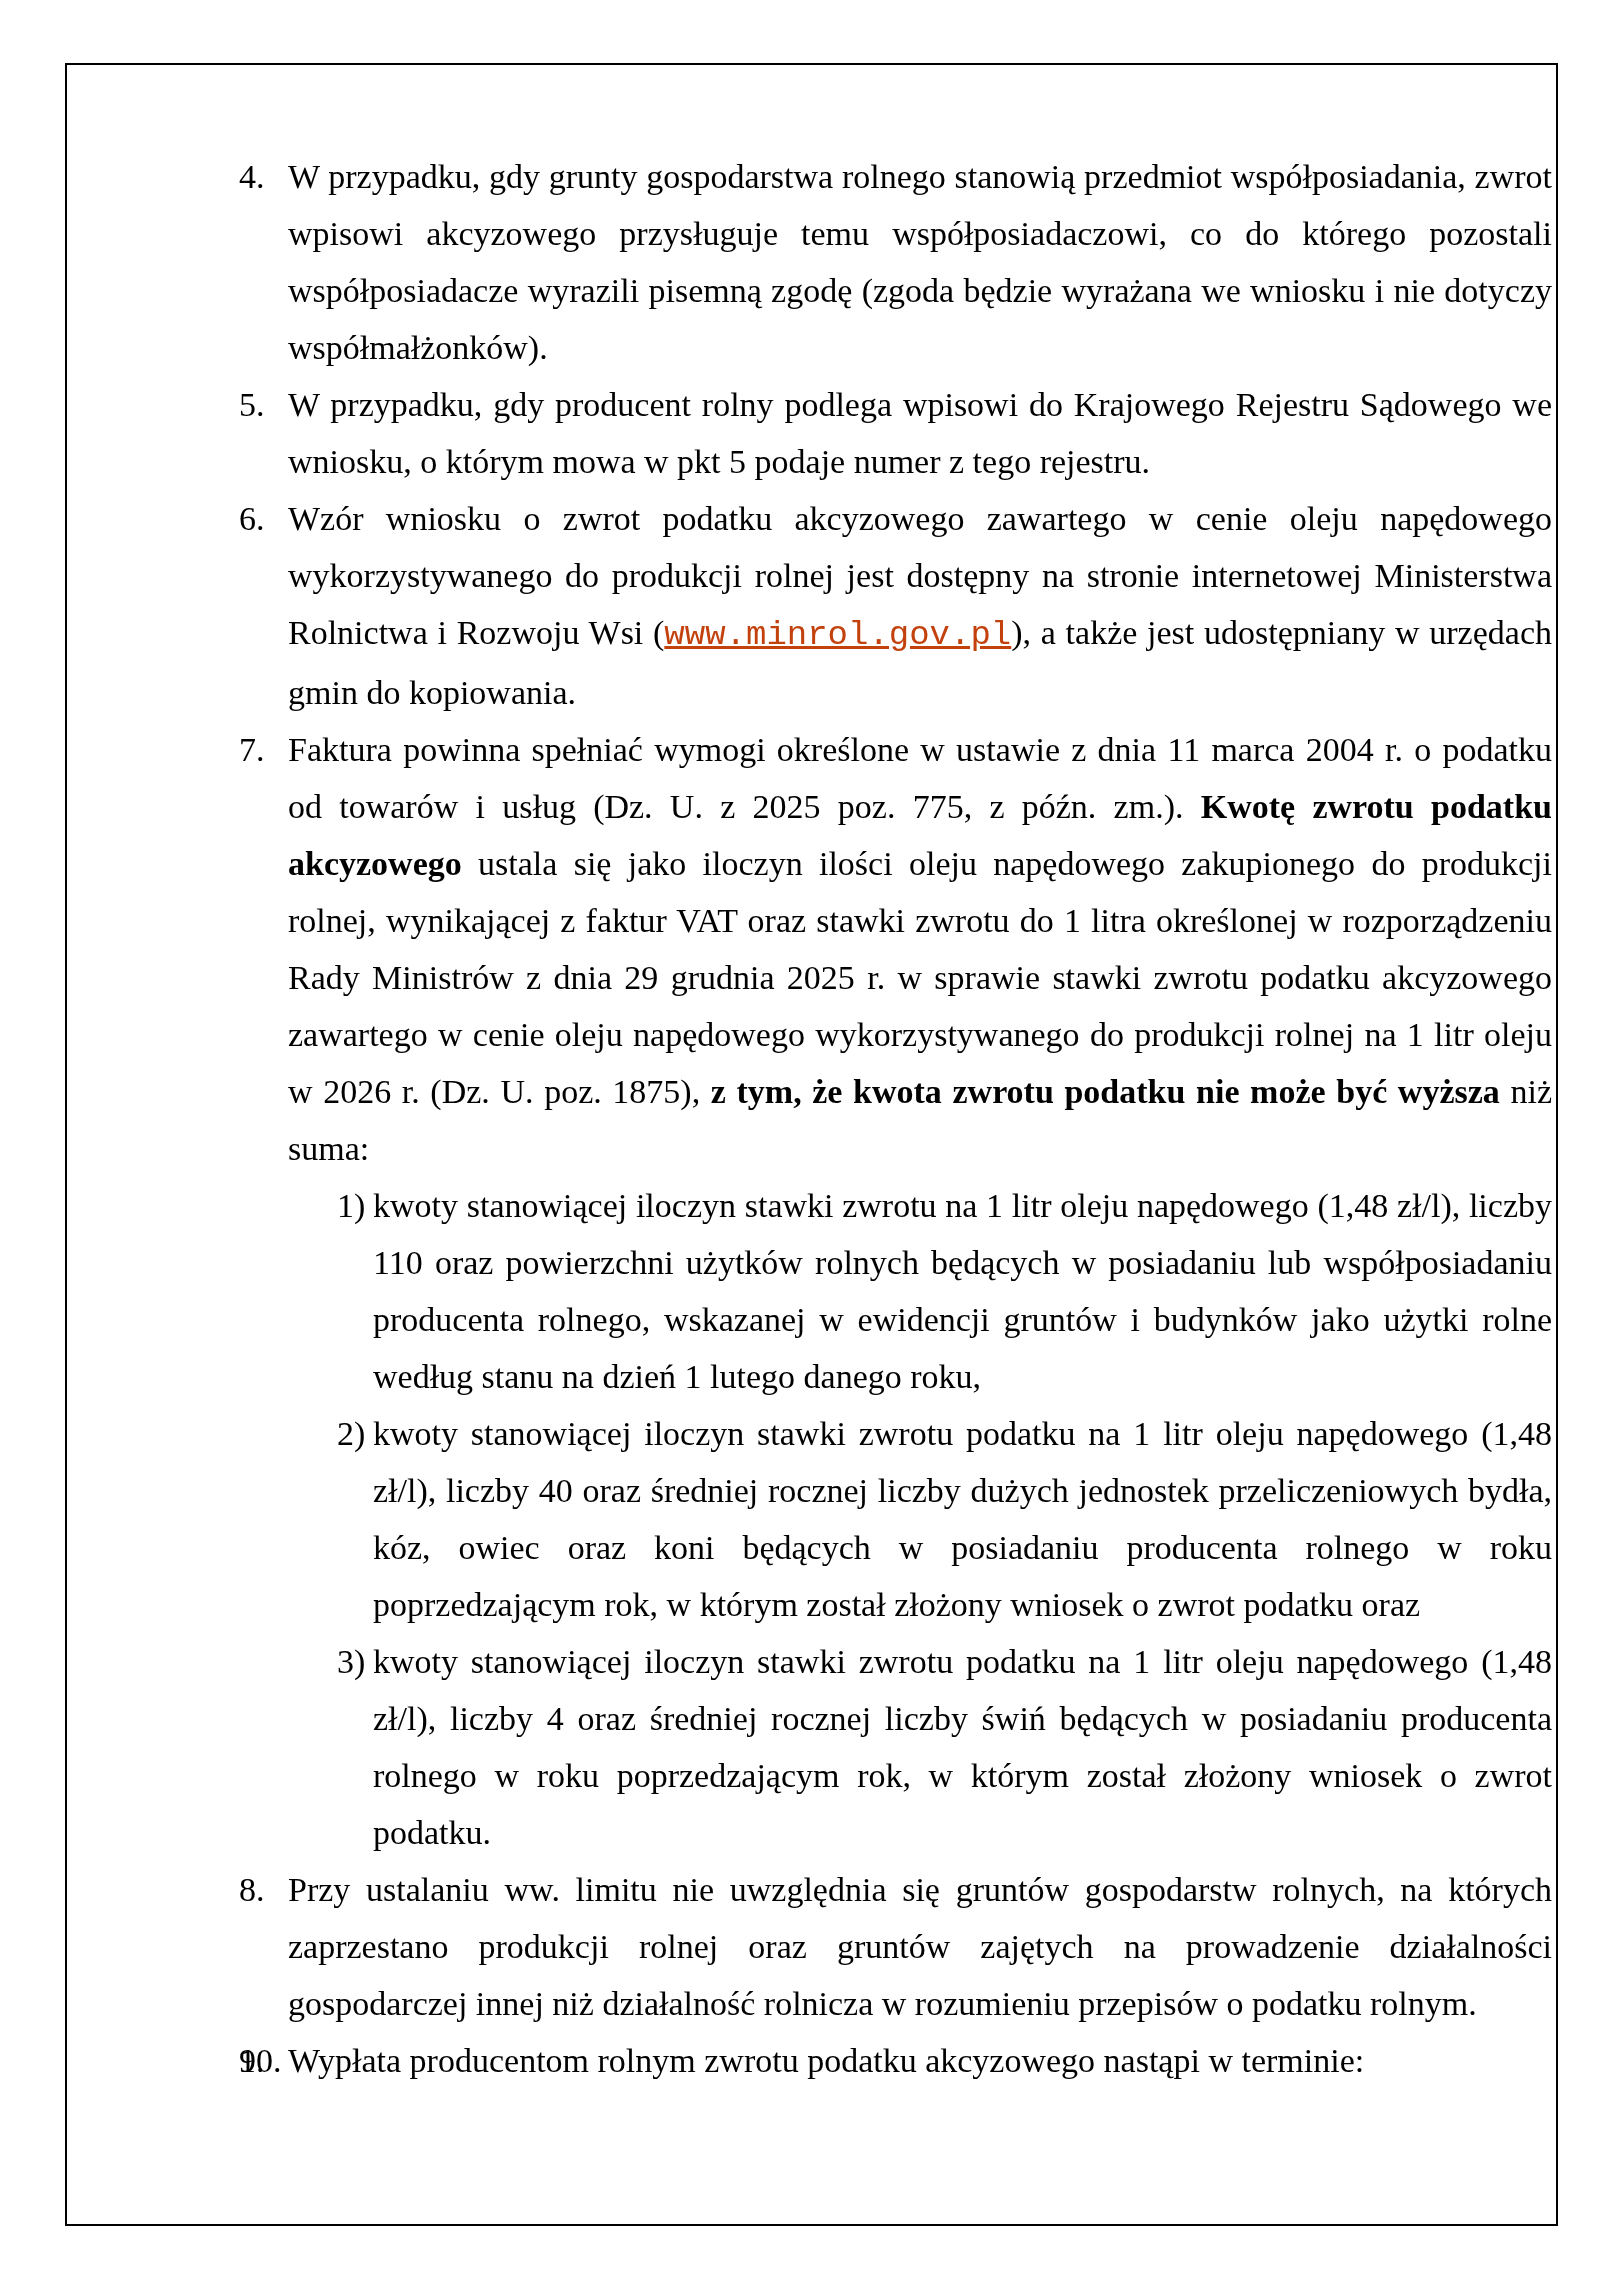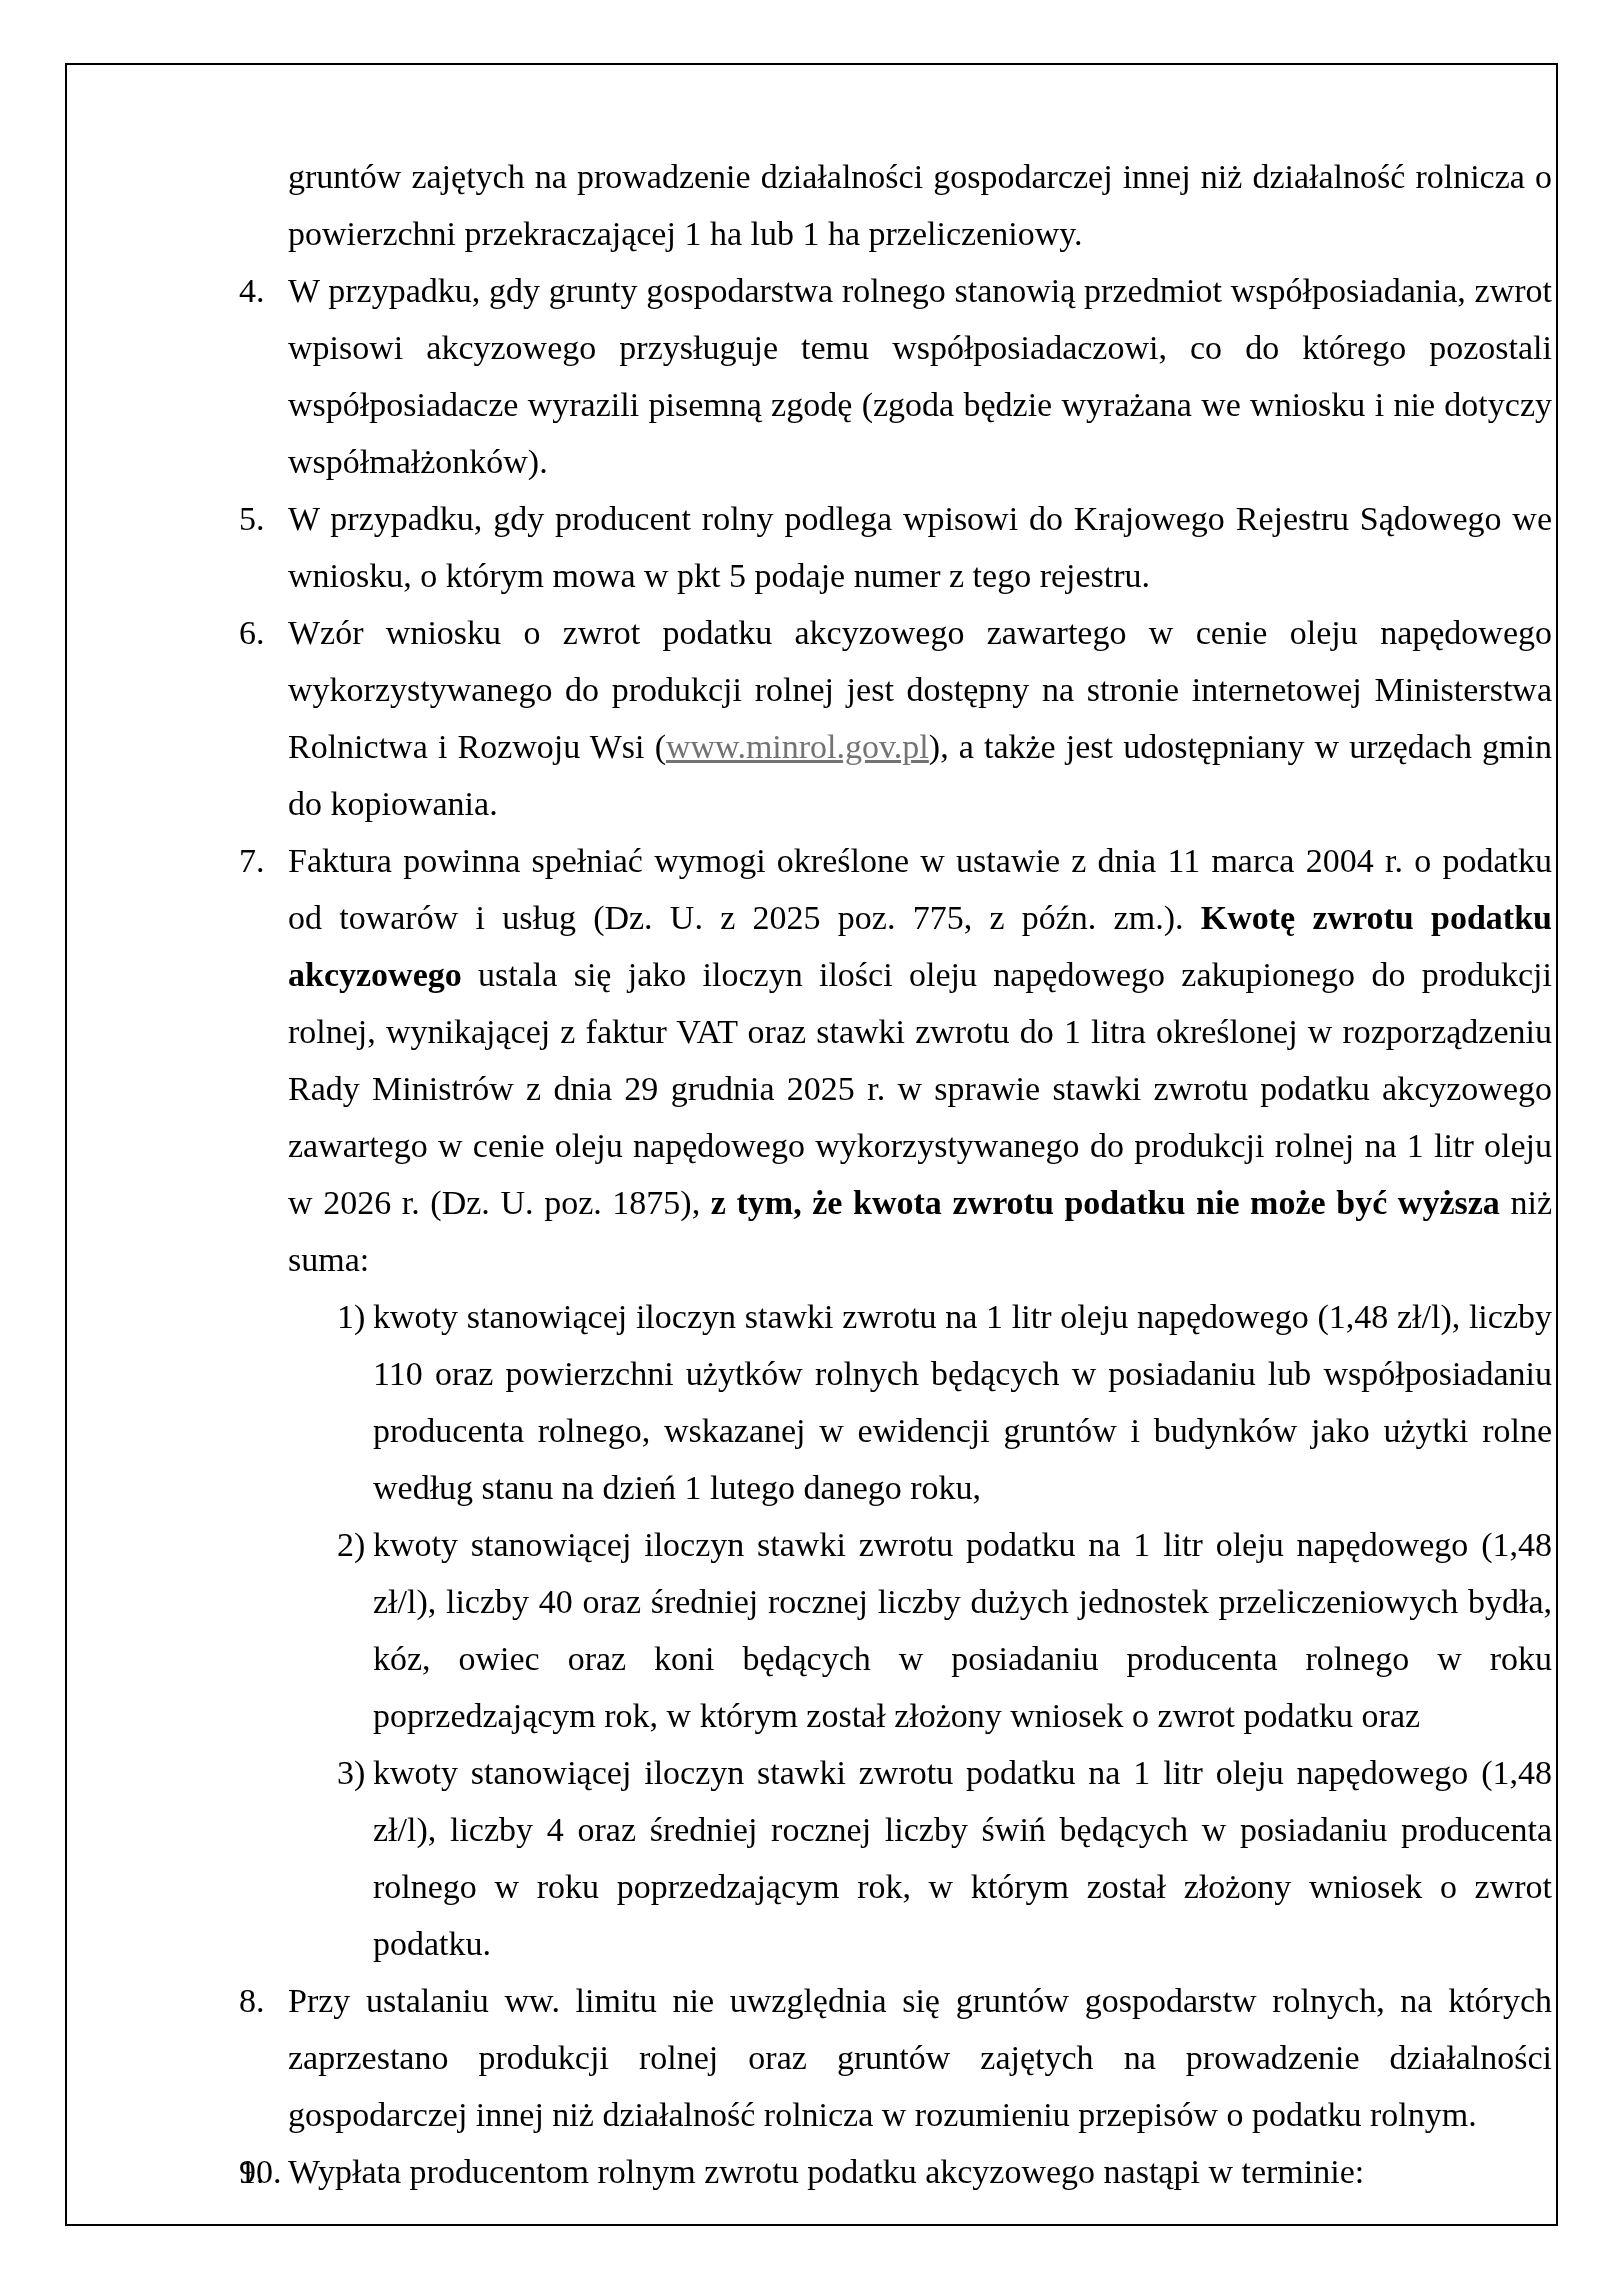--- a/index.html
+++ b/index.html
@@ -59,33 +59,33 @@
     left: -36px;
     top: 0;
     width: 36px;
     text-align: left;
     white-space: nowrap;
   }
   .bold {
     font-weight: bold;
   }
   a.doc-link {
-    color: #737373;
+    color: #c2410c;
     text-decoration: underline;
     cursor: pointer;
+    font-family: Liberation Mono, monospace;
   }
 </style>
 </head>
 <body>
 
 <div class="page">
   <div class="border-box">
     <div class="content">
 
-      <p class="para">gruntów zajętych na prowadzenie działalności gospodarczej innej niż działalność rolnicza o powierzchni przekraczającej 1 ha lub 1 ha przeliczeniowy.</p>
 
       <div class="item"><span class="num">4.</span><span>W przypadku, gdy grunty gospodarstwa rolnego stanowią przedmiot współposiadania, zwrot wpisowi akcyzowego przysługuje temu współposiadaczowi, co do którego pozostali współposiadacze wyrazili pisemną zgodę (zgoda będzie wyrażana we wniosku i nie dotyczy współmałżonków).</span></div>
 
       <div class="item"><span class="num">5.</span><span>W przypadku, gdy producent rolny podlega wpisowi do Krajowego Rejestru Sądowego we wniosku, o którym mowa w pkt 5 podaje numer z tego rejestru.</span></div>
 
       <div class="item"><span class="num">6.</span><span>Wzór wniosku o zwrot podatku akcyzowego zawartego w cenie oleju napędowego wykorzystywanego do produkcji rolnej jest dostępny na stronie internetowej Ministerstwa Rolnictwa i Rozwoju Wsi (</span><a class="doc-link">www.minrol.gov.pl</a><span>), a także jest udostępniany w urzędach gmin do kopiowania.</span></div>
 
       <div class="item"><span class="num">7.</span><span>Faktura powinna spełniać wymogi określone w ustawie z dnia 11 marca 2004 r. o podatku od towarów i usług (Dz. U. z 2025 poz. 775, z późn. zm.). </span><span class="bold">Kwotę zwrotu podatku akcyzowego</span><span> ustala się jako iloczyn ilości oleju napędowego zakupionego do produkcji rolnej, wynikającej z faktur VAT oraz stawki zwrotu do 1 litra określonej w rozporządzeniu Rady Ministrów z dnia 29 grudnia 2025 r. w sprawie stawki zwrotu podatku akcyzowego zawartego w cenie oleju napędowego wykorzystywanego do produkcji rolnej na 1 litr oleju w 2026 r. (Dz. U. poz. 1875), </span><span class="bold">z tym, że kwota zwrotu podatku nie może być wyższa</span><span> niż suma:</span></div>
 
       <div class="subitem"><span class="num">1)</span><span>kwoty stanowiącej iloczyn stawki zwrotu na 1 litr oleju napędowego (1,48 zł/l), liczby 110 oraz powierzchni użytków rolnych będących w posiadaniu lub współposiadaniu producenta rolnego, wskazanej w ewidencji gruntów i budynków jako użytki rolne według stanu na dzień 1 lutego danego roku,</span></div>

